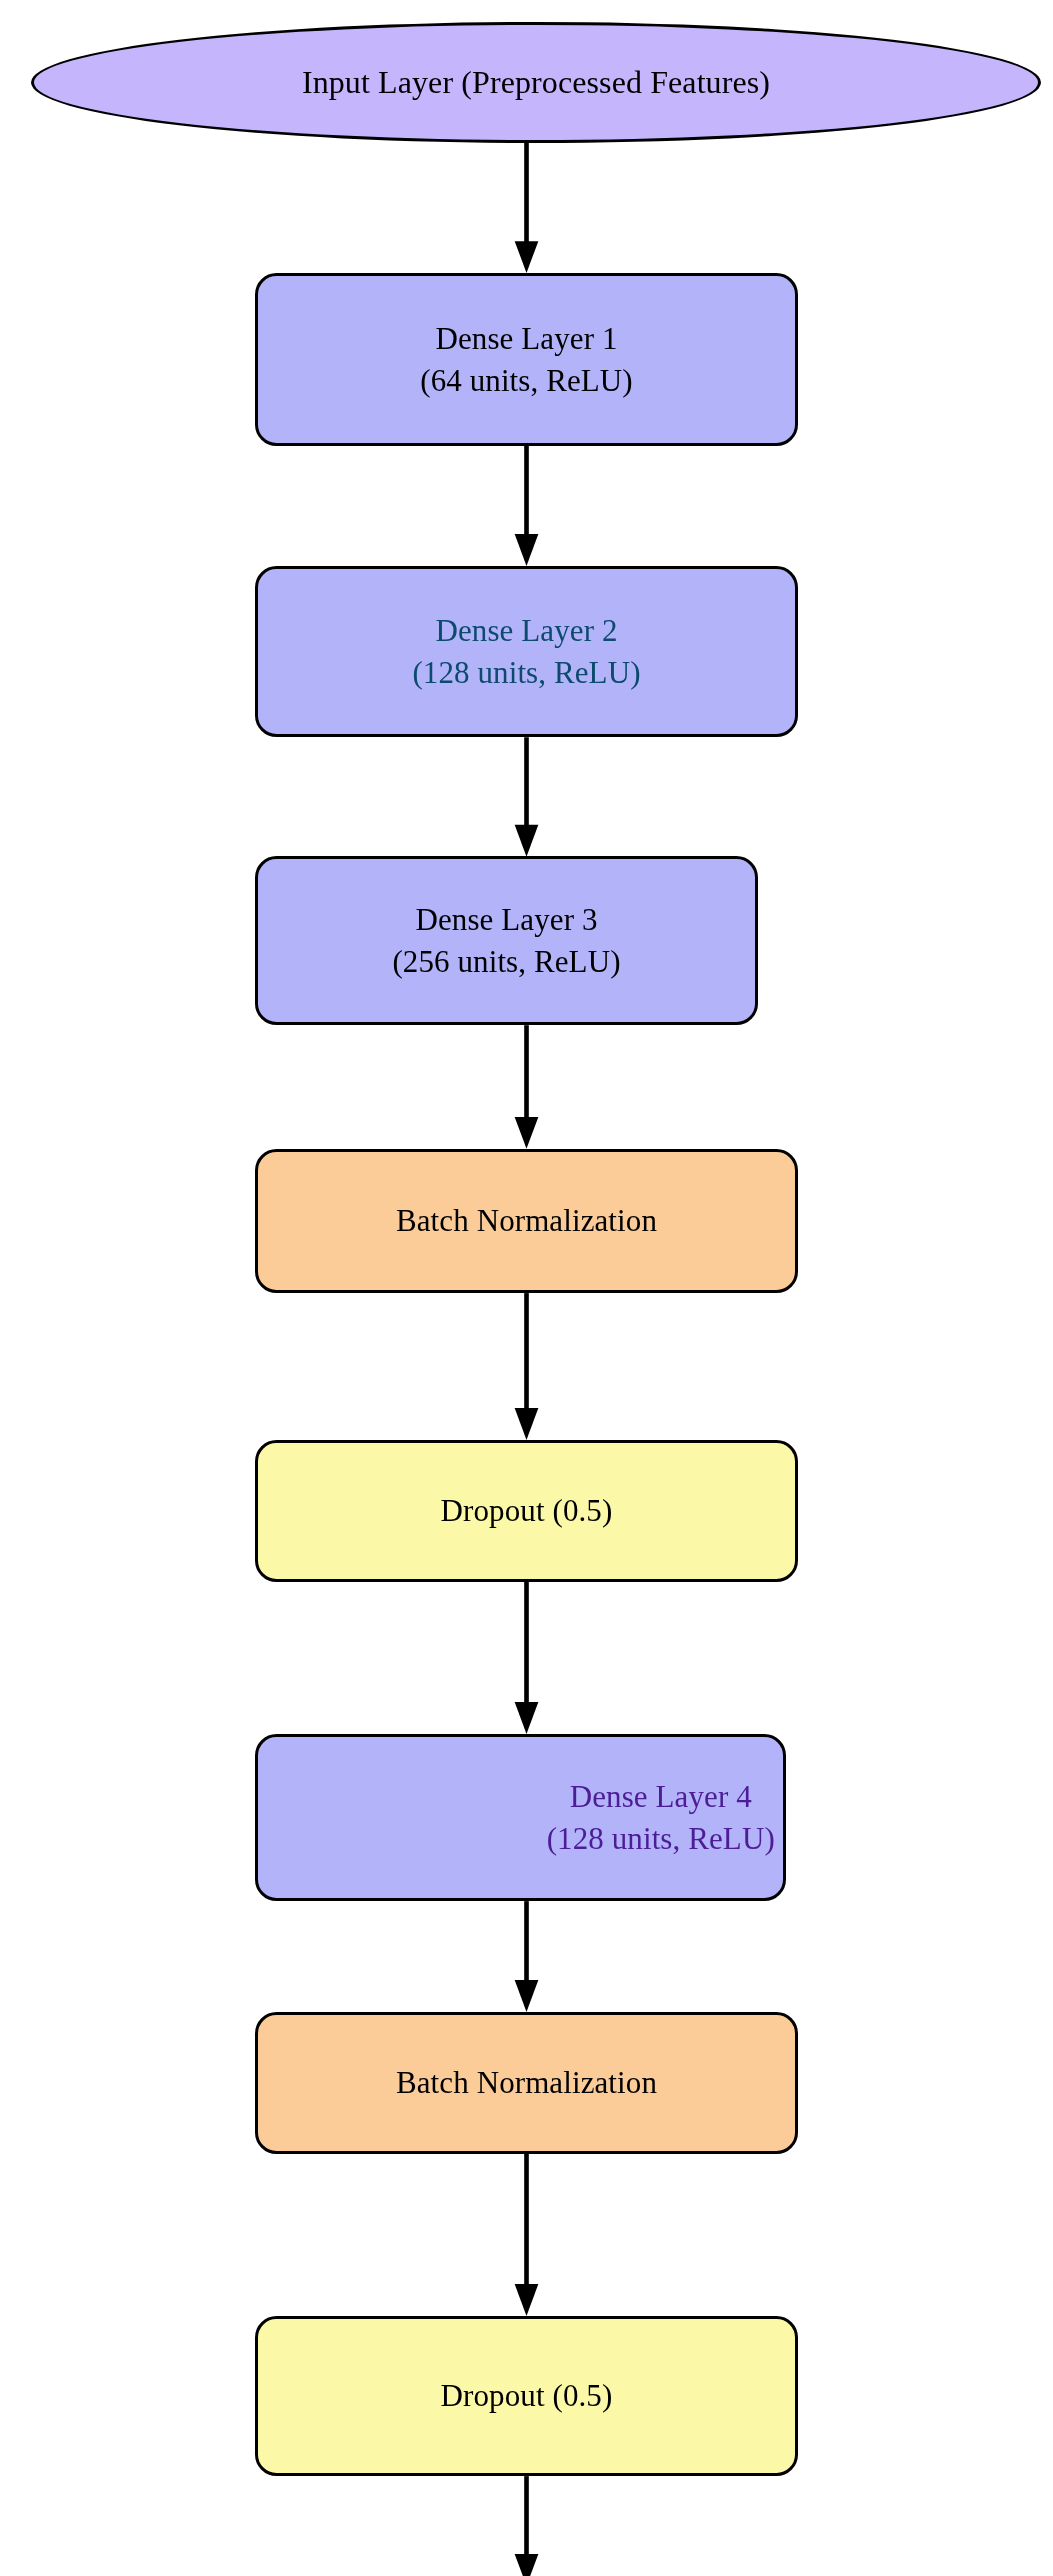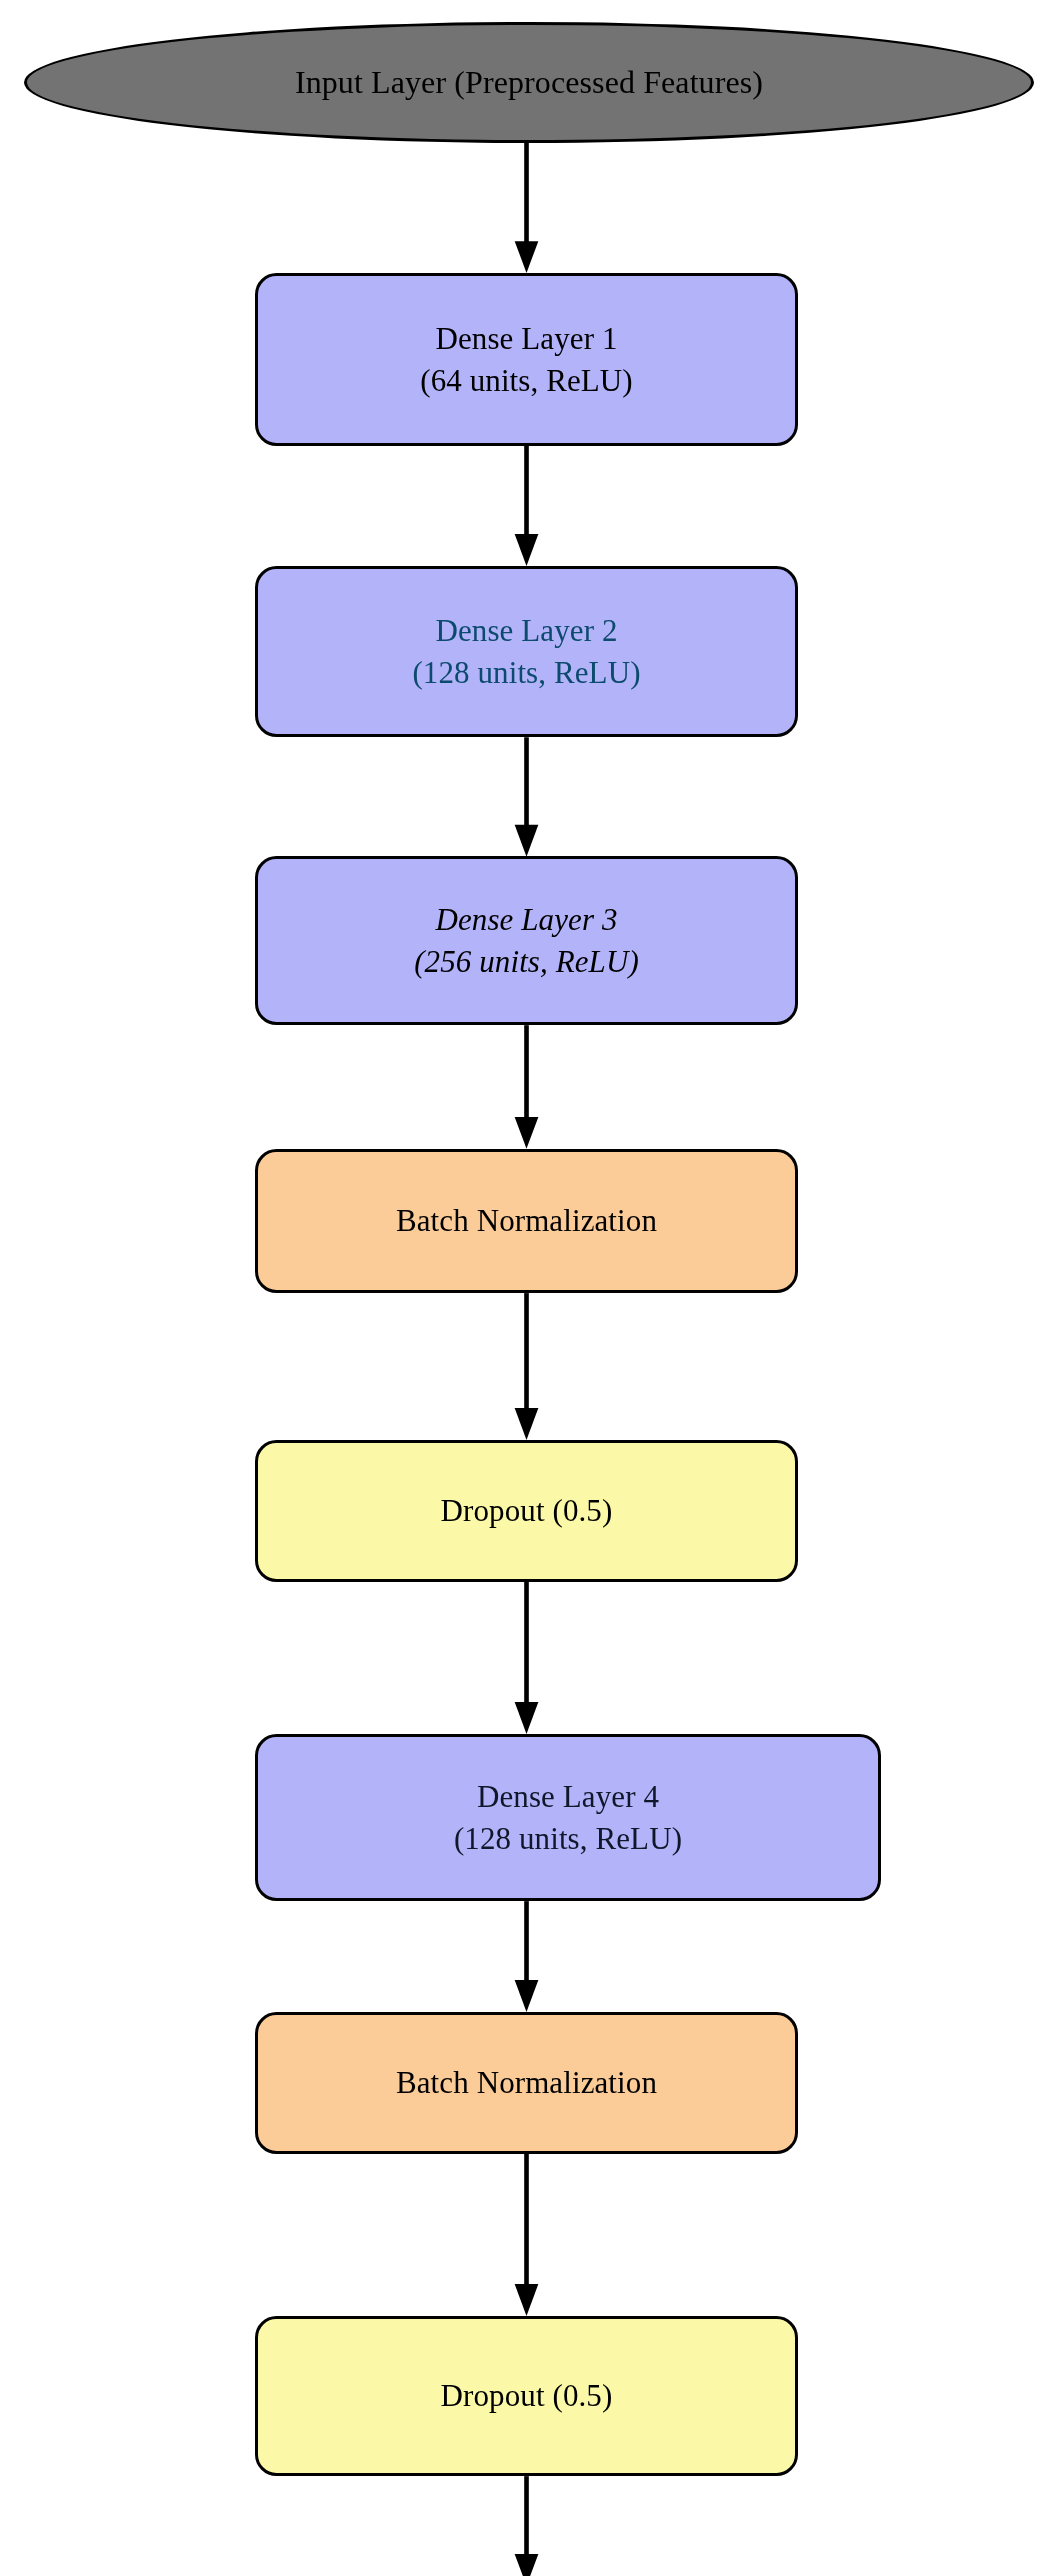--- a/index.html
+++ b/index.html
@@ -114,42 +114,42 @@
         <line x1="1022" y1="0" x2="1022" y2="261" stroke="#000000" stroke-width="9"></line>
         <polygon points="999,253 1045,253 1022,315" fill="#000000"></polygon>
       </svg>
     </div>
     <div class="edge" style="top: 2476px; height: 110px;">
       <svg width="1053" height="110" viewBox="0 0 2044 213">
         <line x1="1022" y1="0" x2="1022" y2="159" stroke="#000000" stroke-width="9"></line>
         <polygon points="999,151 1045,151 1022,213" fill="#000000"></polygon>
       </svg>
     </div>
-    <div class="node node-ellipse" style="left: 24px; top: 22px; width: 1010px; height: 121px; background: #737373; border-color: rgb(0, 0, 0); color: rgb(0, 0, 0); font-family: Liberation Serif, serif;">
+    <div class="node node-ellipse" style="left: 31px; top: 22px; width: 1010px; height: 121px; background: #c4b5fd; border-color: rgb(0, 0, 0); color: rgb(0, 0, 0); font-family: Liberation Serif, serif;">
       <span class="node-label">Input Layer (Preprocessed Features)</span>
     </div>
     <div class="node node-rect" style="left: 255px; top: 273px; width: 543px; height: 173px; background: rgb(179, 179, 250); border-color: rgb(0, 0, 0); color: rgb(0, 0, 0); text-align: center;">
       <span class="node-label">Dense Layer 1
 (64 units, ReLU)</span>
     </div>
     <div class="node node-rect" style="left: 255px; top: 566px; width: 543px; height: 171px; background: rgb(179, 179, 250); border-color: rgb(0, 0, 0); color: #0c4a6e;">
       <span class="node-label">Dense Layer 2
 (128 units, ReLU)</span>
     </div>
-    <div class="node node-rect" style="left: 255px; top: 856px; width: 543px; height: 169px; background: rgb(179, 179, 250); border-color: rgb(0, 0, 0); color: rgb(0, 0, 0); font-style: italic;">
+    <div class="node node-rect" style="left: 255px; top: 856px; width: 503px; height: 169px; background: rgb(179, 179, 250); border-color: rgb(0, 0, 0); color: rgb(0, 0, 0);">
       <span class="node-label">Dense Layer 3
 (256 units, ReLU)</span>
     </div>
     <div class="node node-rect" style="left: 255px; top: 1149px; width: 543px; height: 144px; background: rgb(251, 203, 152); border-color: rgb(0, 0, 0); color: rgb(0, 0, 0);">
       <span class="node-label">Batch Normalization</span>
     </div>
     <div class="node node-rect" style="left: 255px; top: 1440px; width: 543px; height: 142px; background: rgb(251, 249, 168); border-color: rgb(0, 0, 0); color: rgb(0, 0, 0);">
       <span class="node-label">Dropout (0.5)</span>
     </div>
-    <div class="node node-rect" style="left: 255px; top: 1734px; width: 626px; height: 167px; background: rgb(179, 179, 250); border-color: rgb(0, 0, 0); color: #0f172a;">
+    <div class="node node-rect" style="left: 255px; top: 1734px; width: 531px; height: 167px; background: rgb(179, 179, 250); border-color: rgb(0, 0, 0); color: #4c1d95; justify-content: flex-end;">
       <span class="node-label">Dense Layer 4
 (128 units, ReLU)</span>
     </div>
     <div class="node node-rect" style="left: 255px; top: 2012px; width: 543px; height: 142px; background: rgb(251, 203, 152); border-color: rgb(0, 0, 0); color: rgb(0, 0, 0);">
       <span class="node-label">Batch Normalization</span>
     </div>
     <div class="node node-rect" style="left: 255px; top: 2316px; width: 543px; height: 160px; background: rgb(251, 249, 168); border-color: rgb(0, 0, 0); color: rgb(0, 0, 0);">
       <span class="node-label">Dropout (0.5)</span>
     </div>
   </div>

